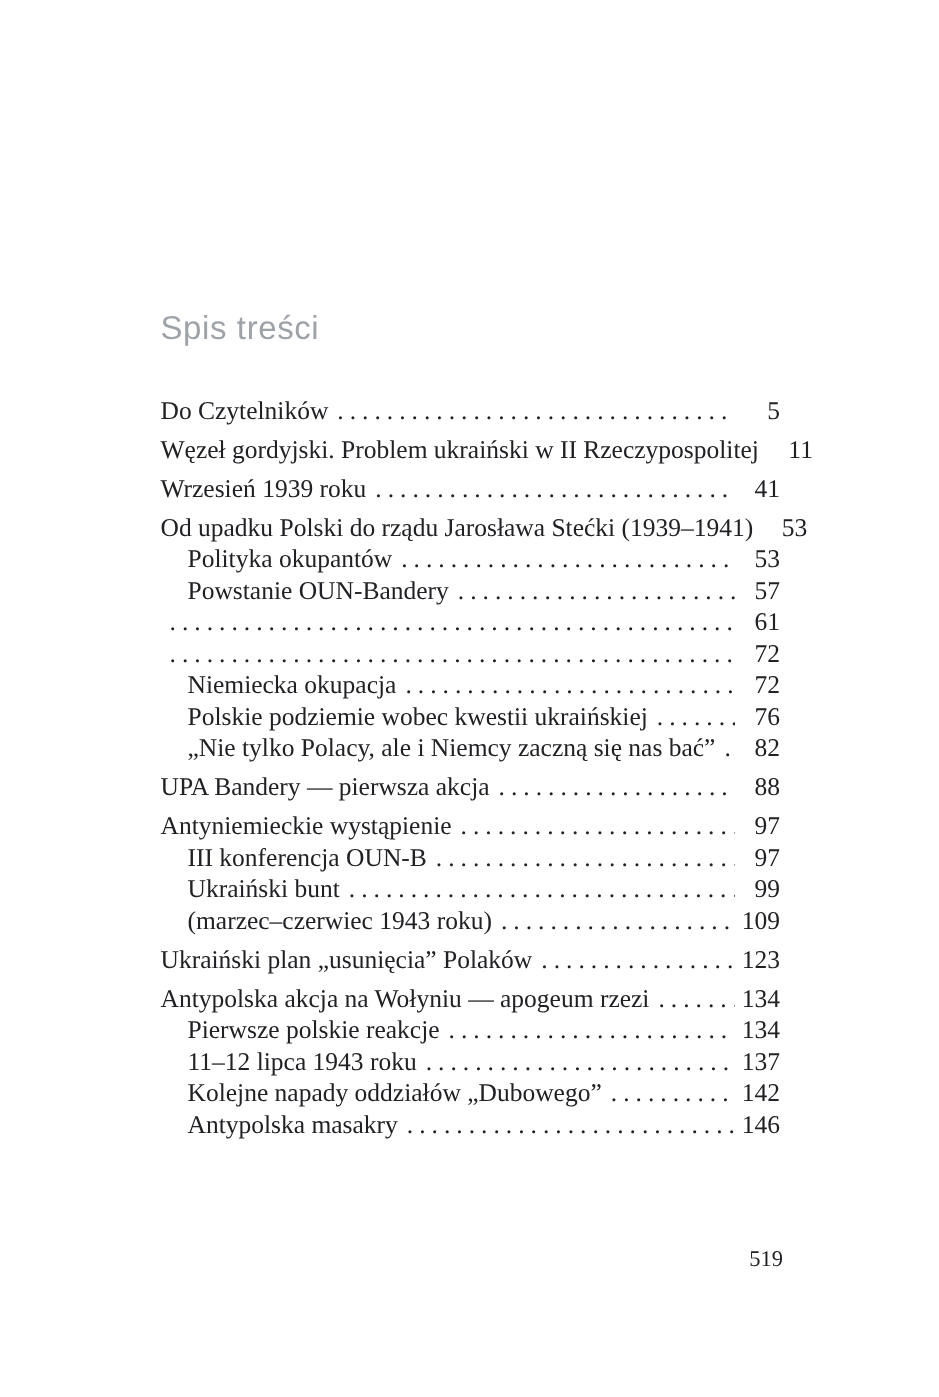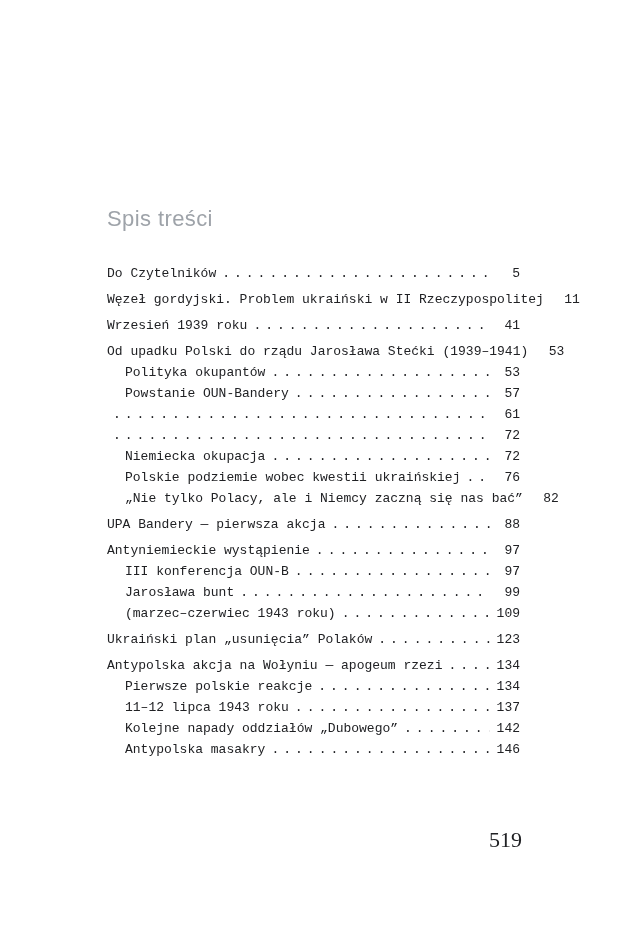--- a/index.html
+++ b/index.html
@@ -28,23 +28,22 @@
     font-size: 22px;
     line-height: 28px;
     letter-spacing: 0.4px;
     color: #9ea3a9;
   }
   .toc {
     position: absolute;
     left: 107px;
     top: 263px;
     width: 413px;
-    font-size: 13px;
+    font-size: 17px;
     line-height: 21px;
-    font-family: Liberation Mono, monospace;
   }
   .row {
     display: flex;
     align-items: baseline;
   }
   .row.indent-0 { margin-top: 5px; }
   .row:first-child { margin-top: 0; }
   .row.indent-1 .label { padding-left: 18px; }
   .label {
     white-space: nowrap;
@@ -63,21 +62,21 @@
     flex: 0 0 auto;
     min-width: 27px;
     text-align: right;
   }
   .folio {
     position: absolute;
     left: 107px;
     top: 828px;
     width: 415px;
     text-align: right;
-    font-size: 22px;
+    font-size: 15px;
     line-height: 24px;
     color: #202124;
   }
 </style>
 </head>
 <body>
 
 <div class="sheet">
   <h1 class="title">Spis treści</h1>
   <div class="toc" id="toc">
@@ -143,21 +142,21 @@
         <span class="label">Antyniemieckie wystąpienie</span>
         <span class="dots">......................................................................</span>
         <span class="pg">97</span>
       </div>
       <div class="row indent-1">
         <span class="label">III konferencja OUN-B</span>
         <span class="dots">......................................................................</span>
         <span class="pg">97</span>
       </div>
       <div class="row indent-1">
-        <span class="label">Jarosława bunt</span>
+        <span class="label">Ukraiński bunt</span>
         <span class="dots">......................................................................</span>
         <span class="pg">99</span>
       </div>
       <div class="row indent-1">
         <span class="label">(marzec–czerwiec 1943 roku)</span>
         <span class="dots">......................................................................</span>
         <span class="pg">109</span>
       </div>
       <div class="row indent-0">
         <span class="label">Ukraiński plan „usunięcia” Polaków</span>

